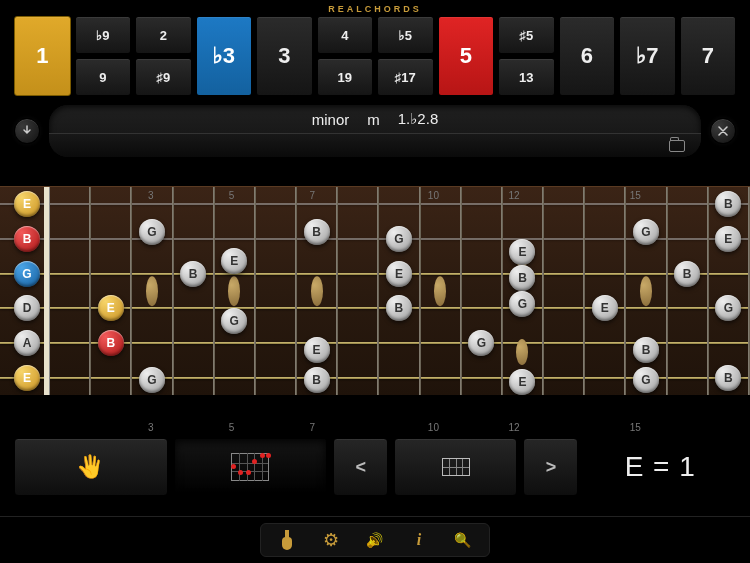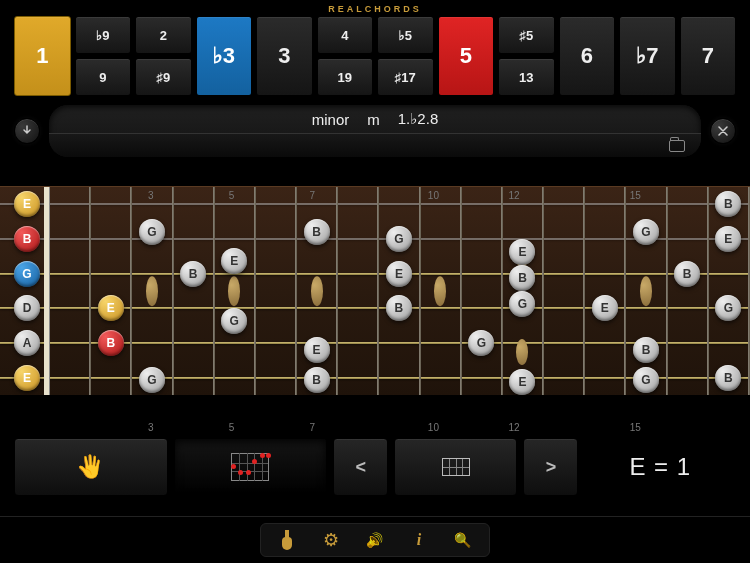--- a/index.html
+++ b/index.html
@@ -316,21 +316,21 @@
     border:1px solid #bbb;
     position:relative;
   }
   .small-grid::before { content:''; position:absolute; left:0; right:0; top:50%; height:1px; background:#888; }
   .small-grid .sv { position:absolute; top:0; bottom:0; width:1px; background:#888; }
   .readout {
     flex:1;
     display:flex;
     align-items:center;
     justify-content:center;
-    font-size: 24px;
+    font-size: 28px;
     color:#eee;
     font-weight:300;
     letter-spacing:1px;
   }
 
   
   .footer {
     position:absolute;
     left:0; right:0; bottom:6px;
     text-align:center;

